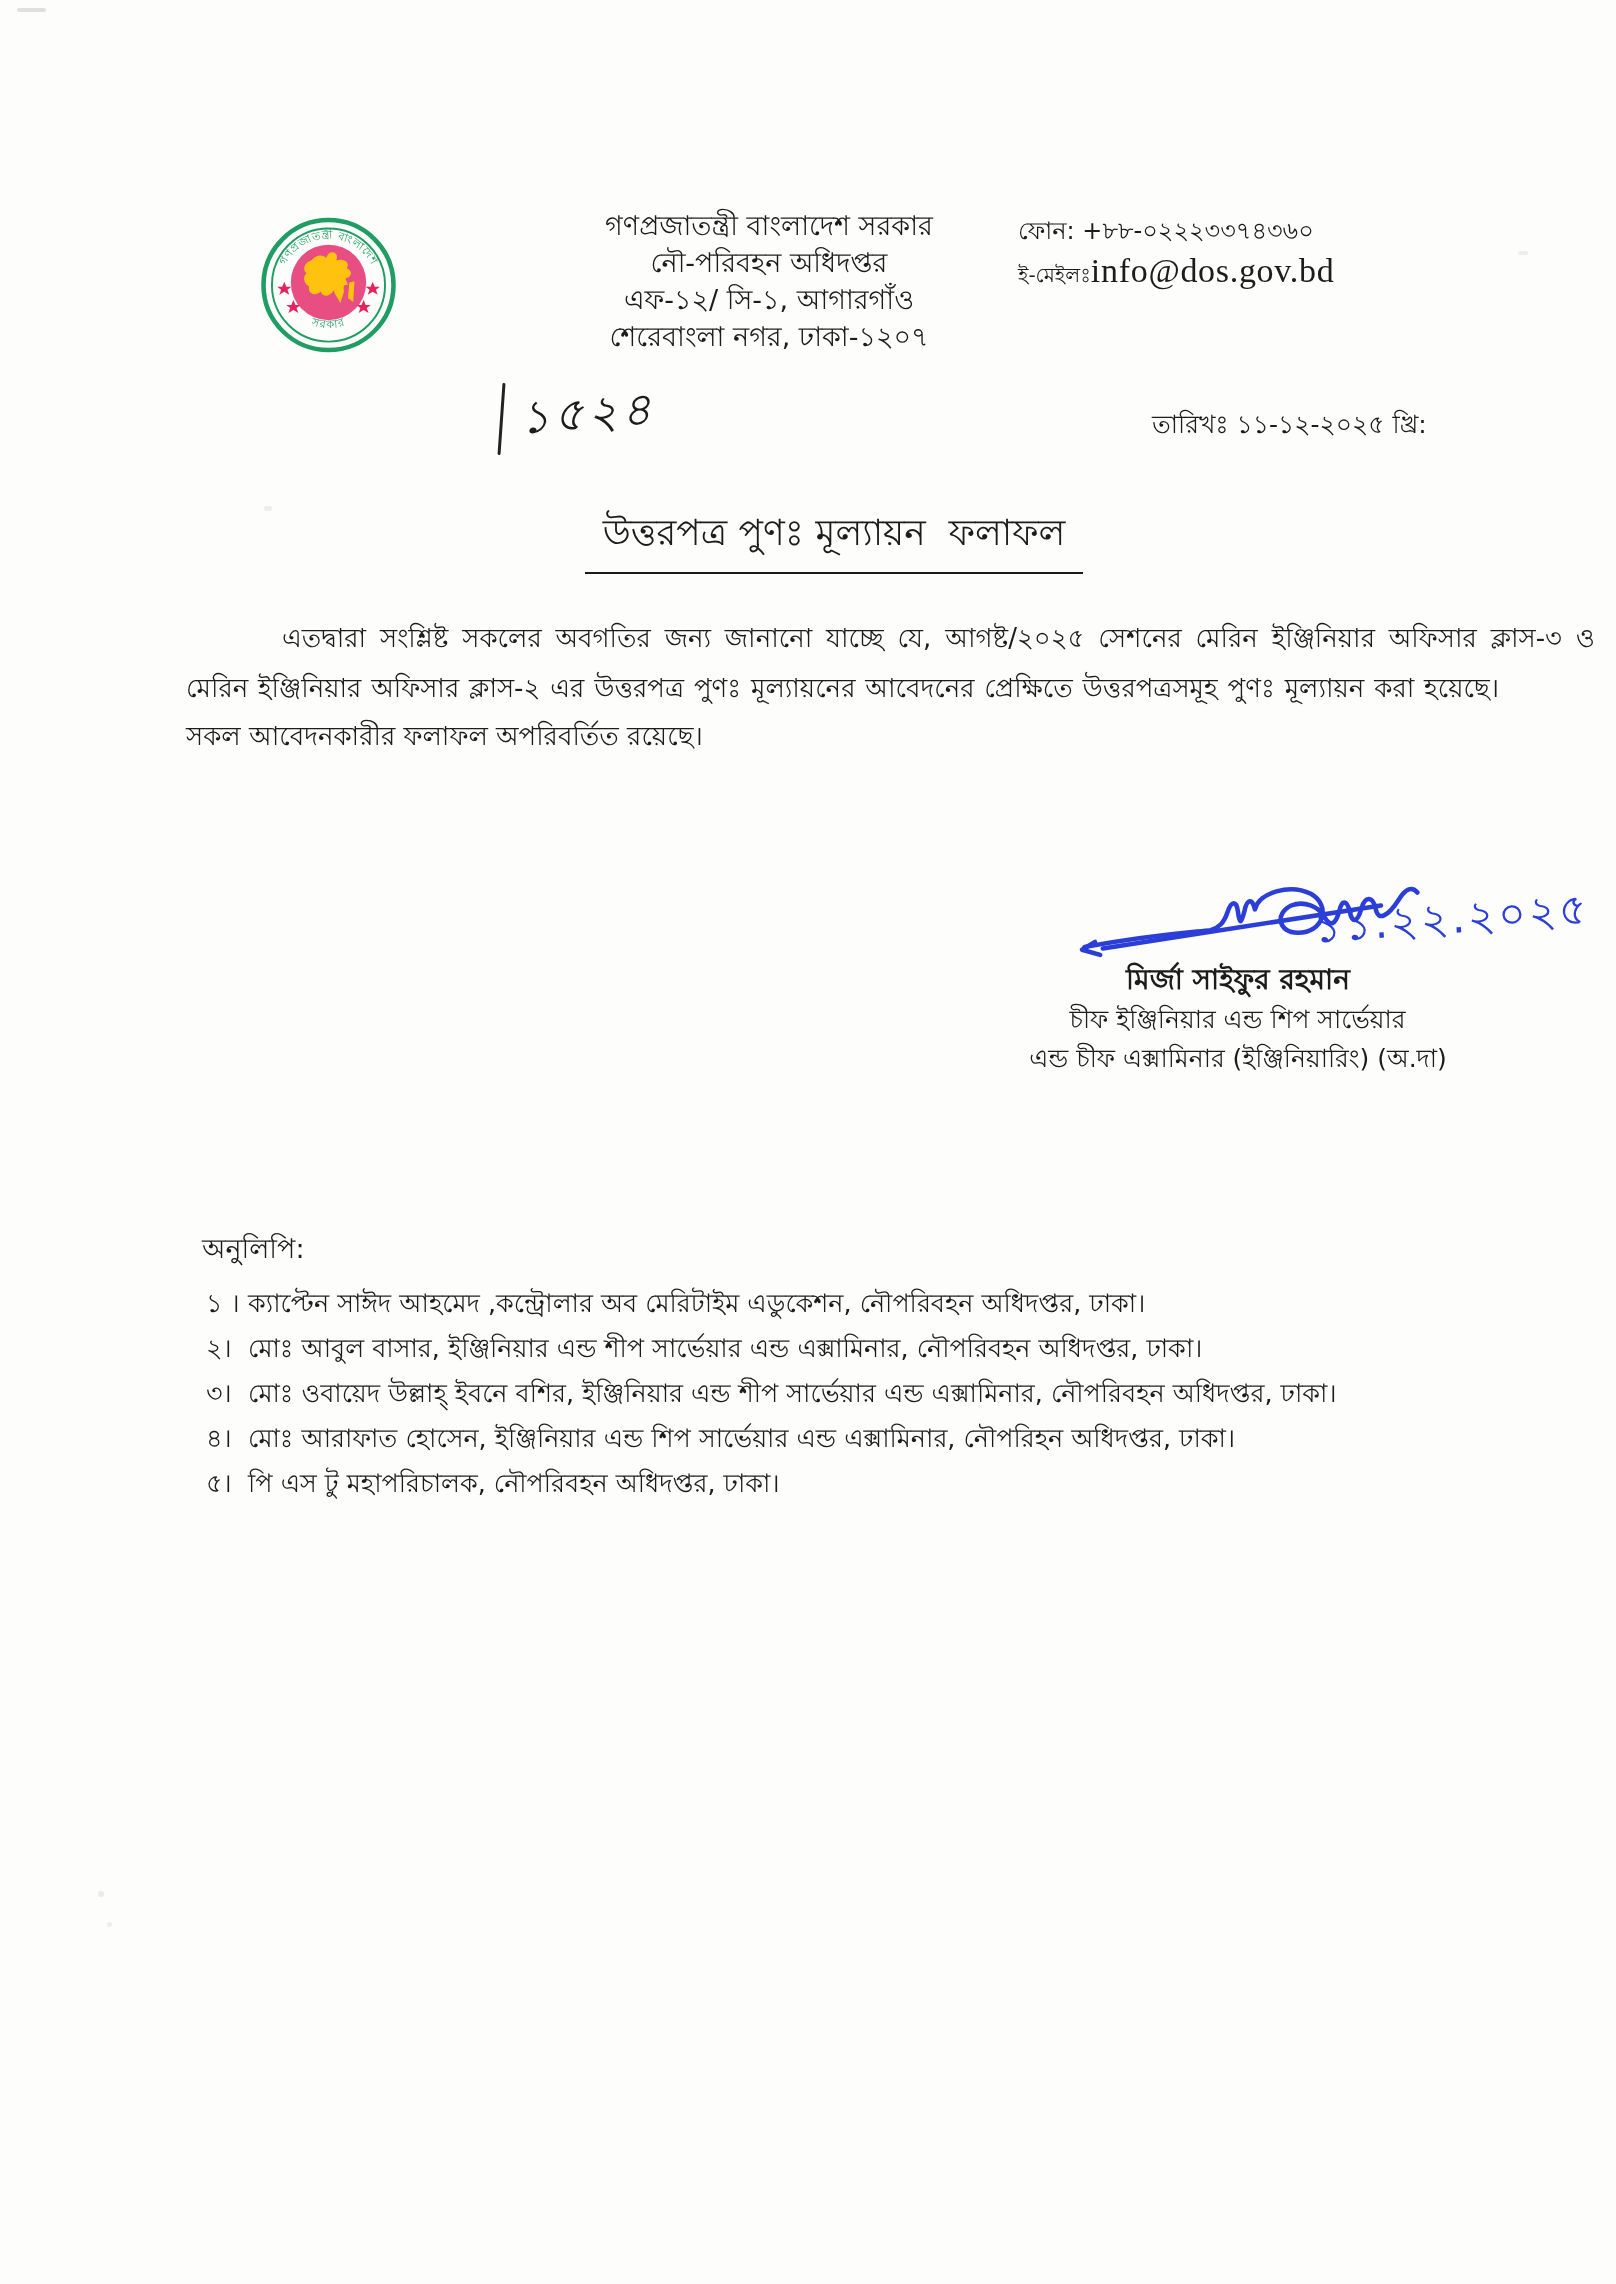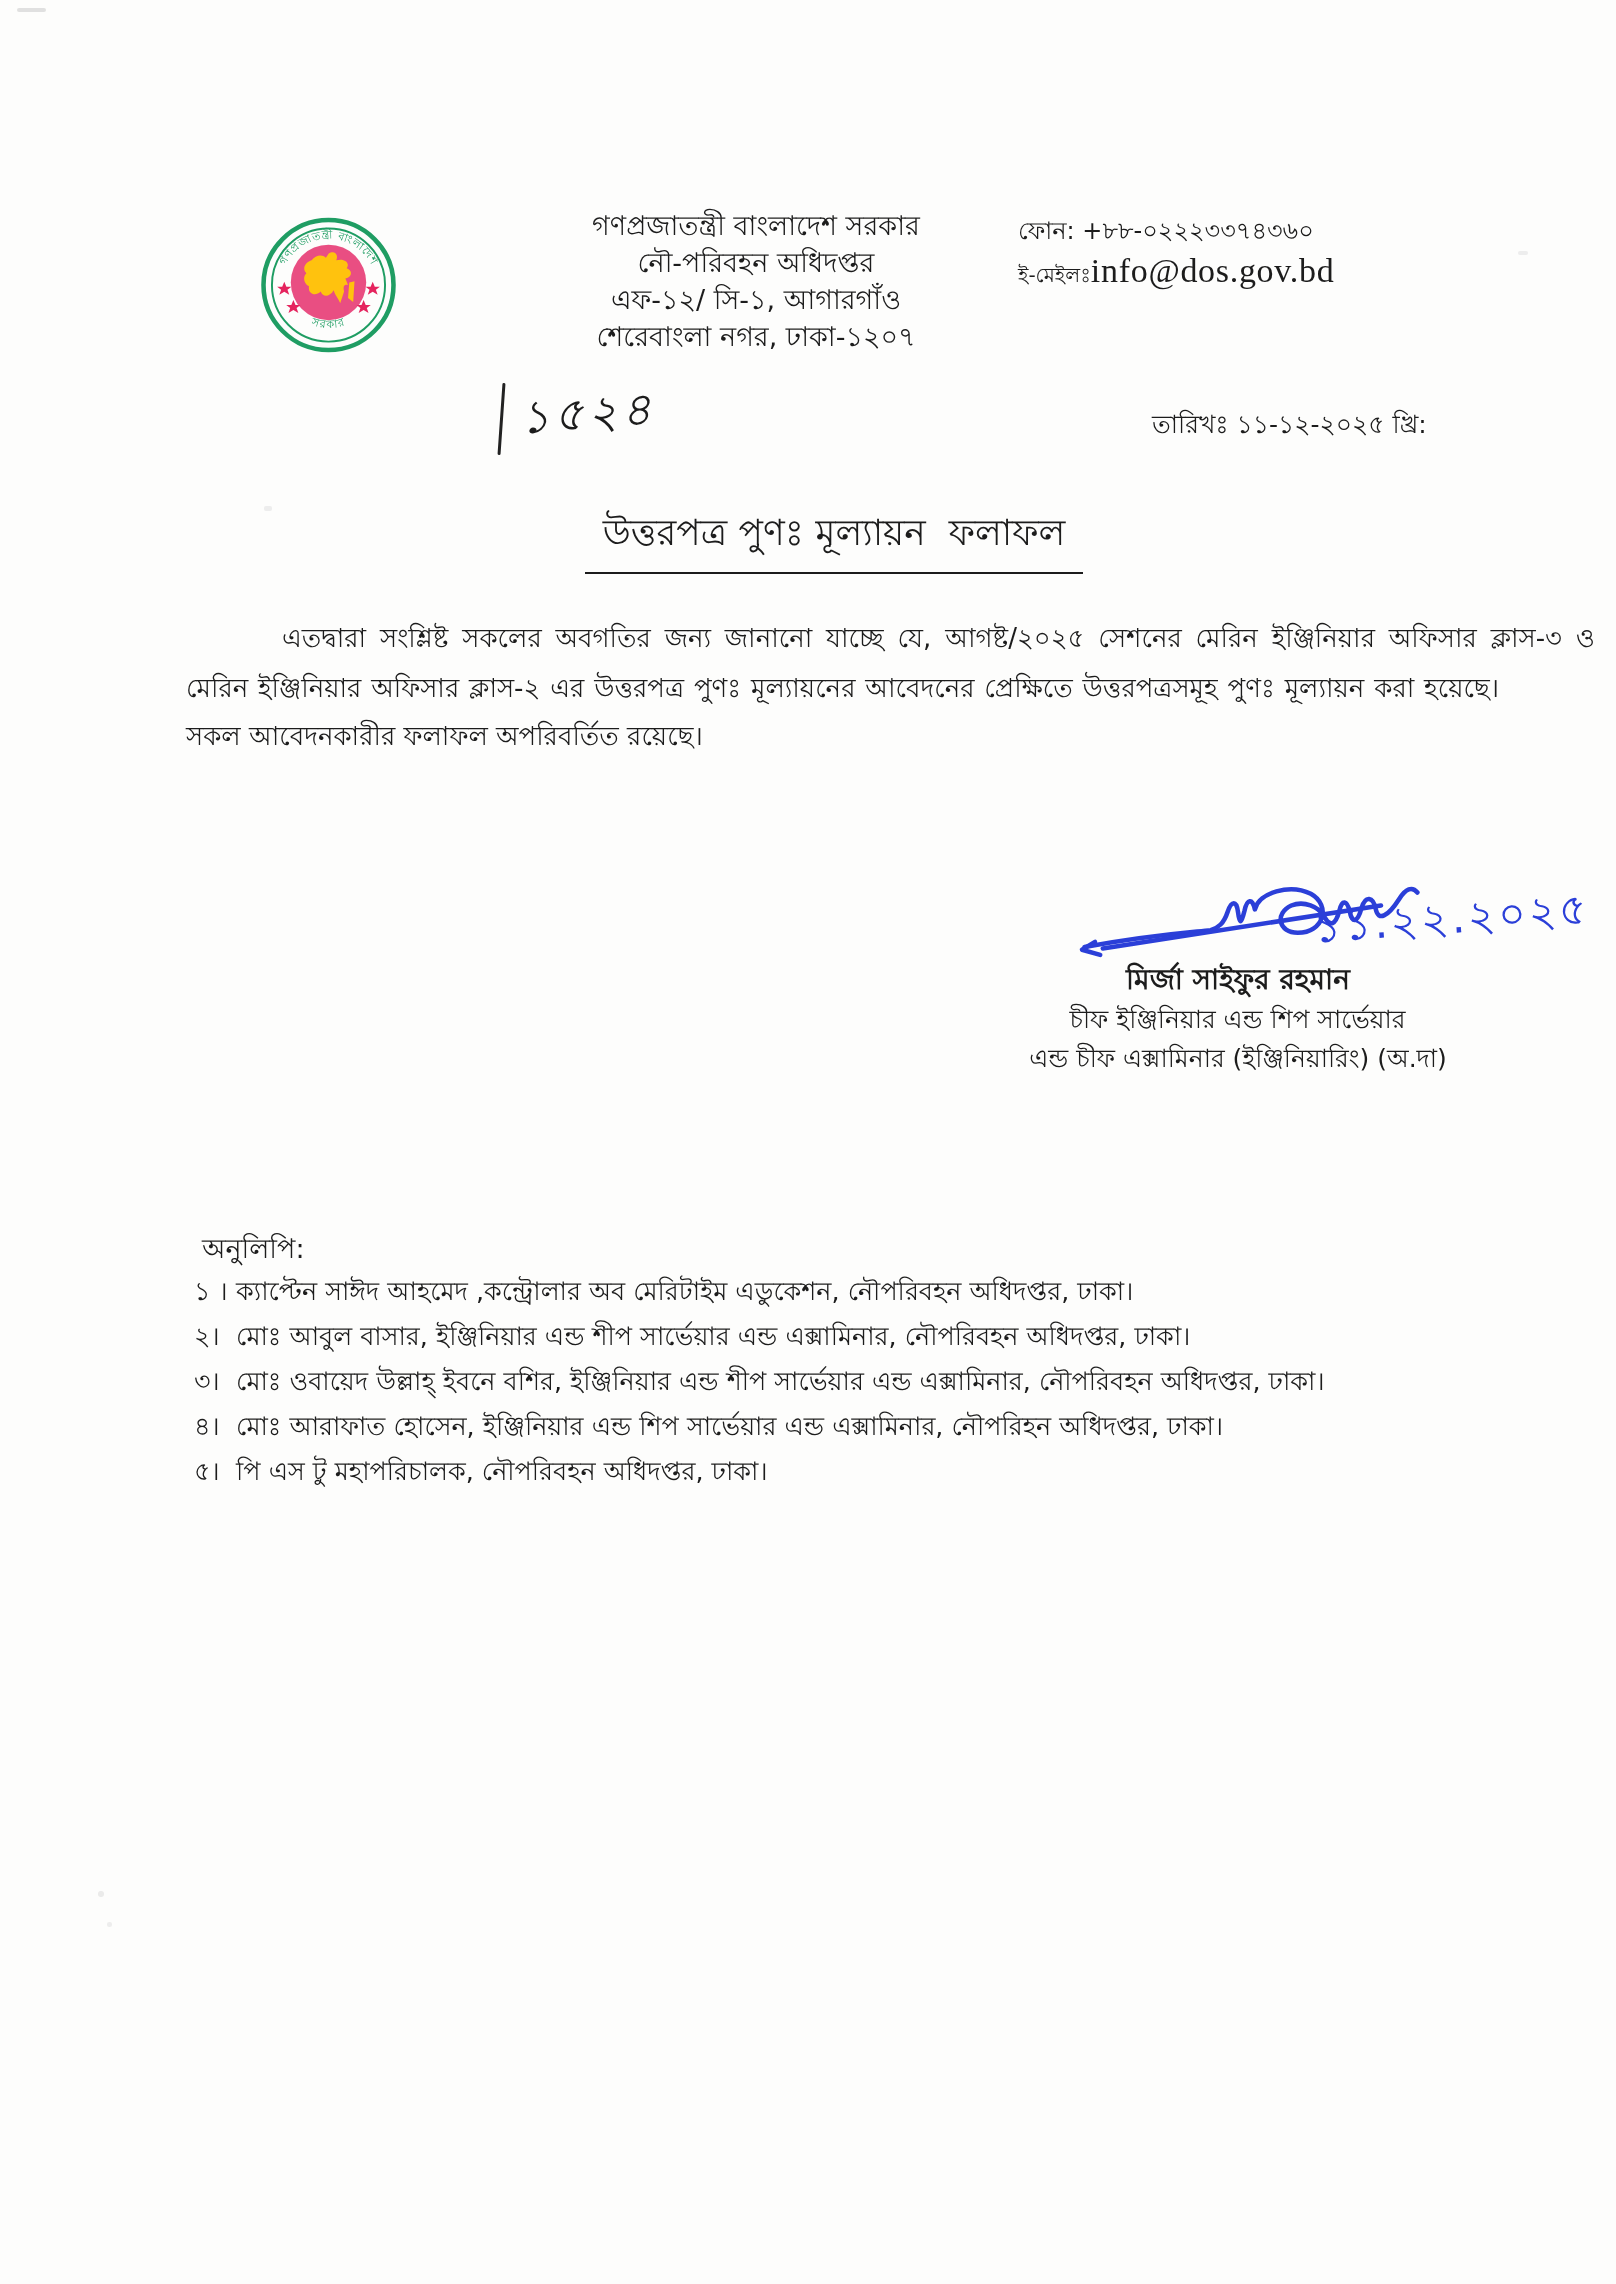--- a/index.html
+++ b/index.html
@@ -4,21 +4,21 @@
 <style>
   html,body{margin:0;padding:0;background:#d9d9d9;}
   .page{
     position:relative;width:1616px;height:2284px;background:#fdfdfc;
     font-family:"DejaVu Sans",sans-serif;color:#1c1c1c;overflow:hidden;
   }
   
   .artifact{position:absolute;background:#c9c9c9;opacity:.55;border-radius:2px;}
   
   .seal{position:absolute;left:257px;top:212px;width:143px;height:150px;}
-  .org-block{position:absolute;left:541px;top:207px;width:430px;text-align:center;}
+  .org-block{position:absolute;left:554px;top:207px;width:430px;text-align:center;}
   .org-line{font-size:27px;line-height:37px;white-space:nowrap;}
   .contact-block{position:absolute;left:1018px;top:215px;width:495px;text-align:left;}
   .phone-line{font-size:24px;line-height:33px;white-space:nowrap;}
   .email-line{white-space:nowrap;margin-top:3.9px;}
   .email-label{font-size:20px;}
   .email-value{font-family:"Liberation Serif",serif;font-size:34px;letter-spacing:0.7px;}
   
   .ref-number{position:absolute;left:184px;top:407px;font-size:25px;letter-spacing:0.7px;white-space:nowrap;}
   .ref-slash{position:absolute;left:500px;top:383px;width:2.6px;height:72px;background:#222;transform:rotate(4deg);border-radius:1.3px;}
   .ref-serial{position:absolute;left:520px;top:378px;font-size:46px;font-style:italic;transform:rotate(-4deg);letter-spacing:3.9px;white-space:nowrap;}
@@ -35,21 +35,21 @@
   .b-line2{top:670px;text-align:justify;text-align-last:justify;white-space:normal;}
   .b-line3{top:718px;white-space:normal;}
   
   .sig-scrawl{position:absolute;left:1075px;top:873px;width:365px;height:104px;}
   .sig-date{position:absolute;left:1313px;top:886px;font-size:43px;color:#2b3fd8;transform:rotate(-4deg);letter-spacing:2.6px;white-space:nowrap;}
   .sig-name{position:absolute;left:1023px;top:958px;width:430px;text-align:center;font-size:28px;font-weight:bold;white-space:nowrap;}
   .sig-desig1{position:absolute;left:1003px;top:1000px;width:469px;text-align:center;font-size:25px;white-space:nowrap;}
   .sig-desig2{position:absolute;left:984px;top:1039px;width:508px;text-align:center;font-size:25px;white-space:nowrap;}
   
   .dist-label{position:absolute;left:202px;top:1228px;font-size:27px;}
-  .dist-list{position:absolute;left:190px;top:1272px;width:1277px;list-style:none;margin:4px;padding:0;}
+  .dist-list{position:absolute;left:190px;top:1272px;width:1277px;list-style:none;margin:16px;padding:0;}
   .dist-list li{font-size:25.4px;line-height:30px;margin-bottom:15px;white-space:nowrap;}
   .dist-no{display:inline-block;min-width:34px;}
 </style>
 </head>
 <body>
 
 <div class="page">
 
   <div class="artifact" style="left:17px;top:7.8px;width:29px;height:3.9px;"></div>
   <div class="artifact" style="left:843px;top:261px;width:6.5px;height:5.2px;opacity:.35;"></div>

